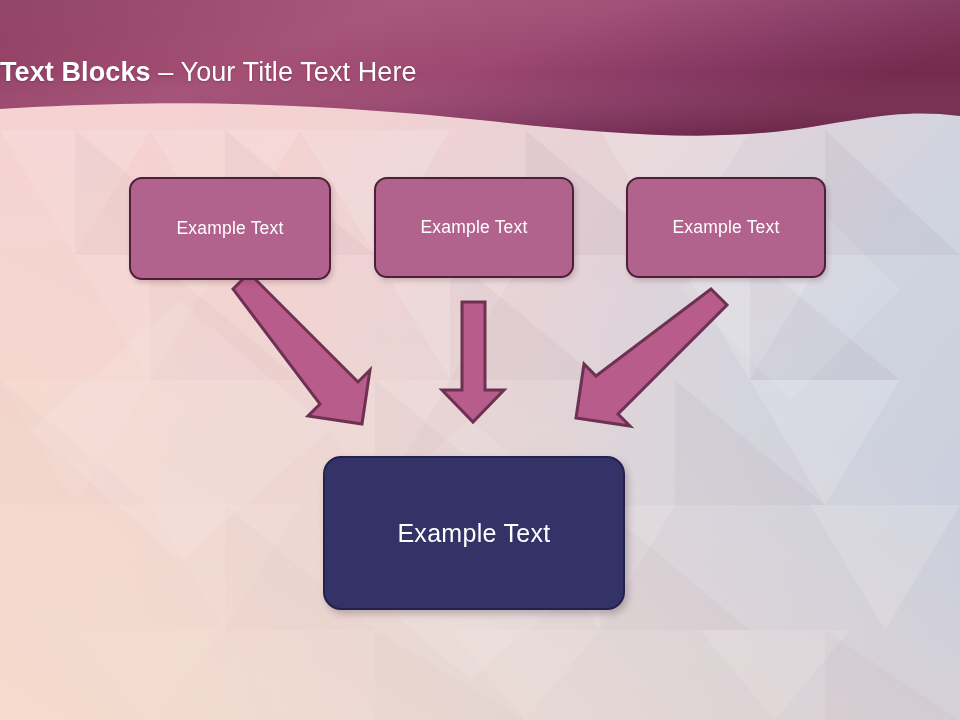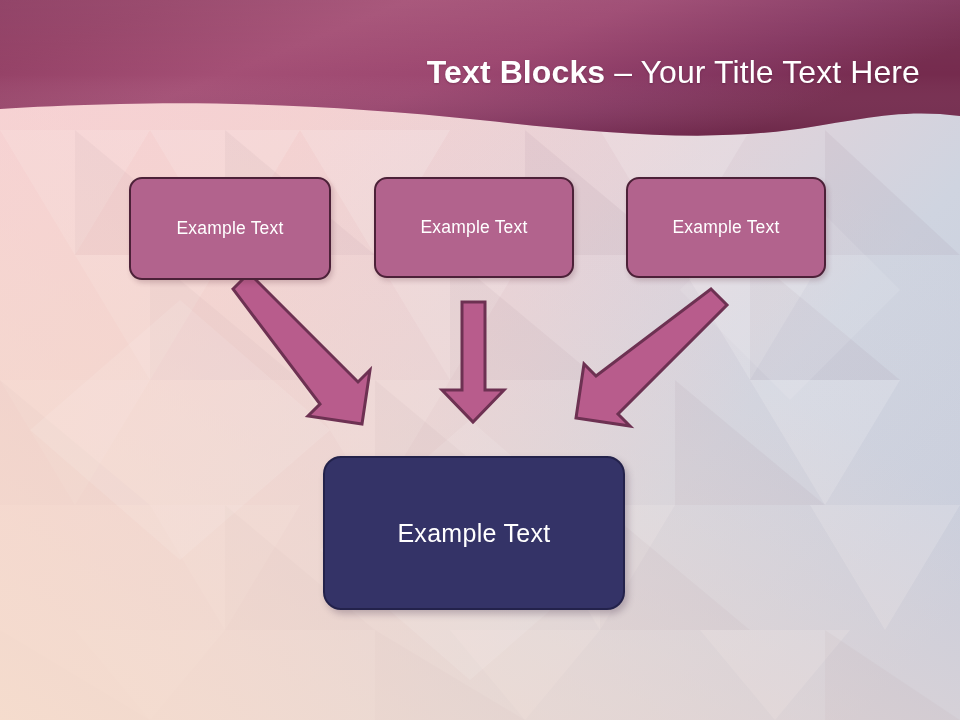--- a/index.html
+++ b/index.html
@@ -34,22 +34,22 @@
     top: 0;
     width: 960px;
     height: 145px;
   }
 
   .header-title {
     position: absolute;
     left: 0;
     top: 52px;
     width: 920px;
-    text-align: right;
-    font-size: 32px;
+    text-align: left;
+    font-size: 27px;
     line-height: 40px;
     color: #ffffff;
     letter-spacing: 0.1px;
     white-space: nowrap;
     text-shadow: 0 1px 2px rgba(60,10,35,0.30);
   }
   .header-title .strong { font-weight: bold; }
   .header-title .dash   { font-weight: normal; }
   .header-title .light  { font-weight: normal; }
 

